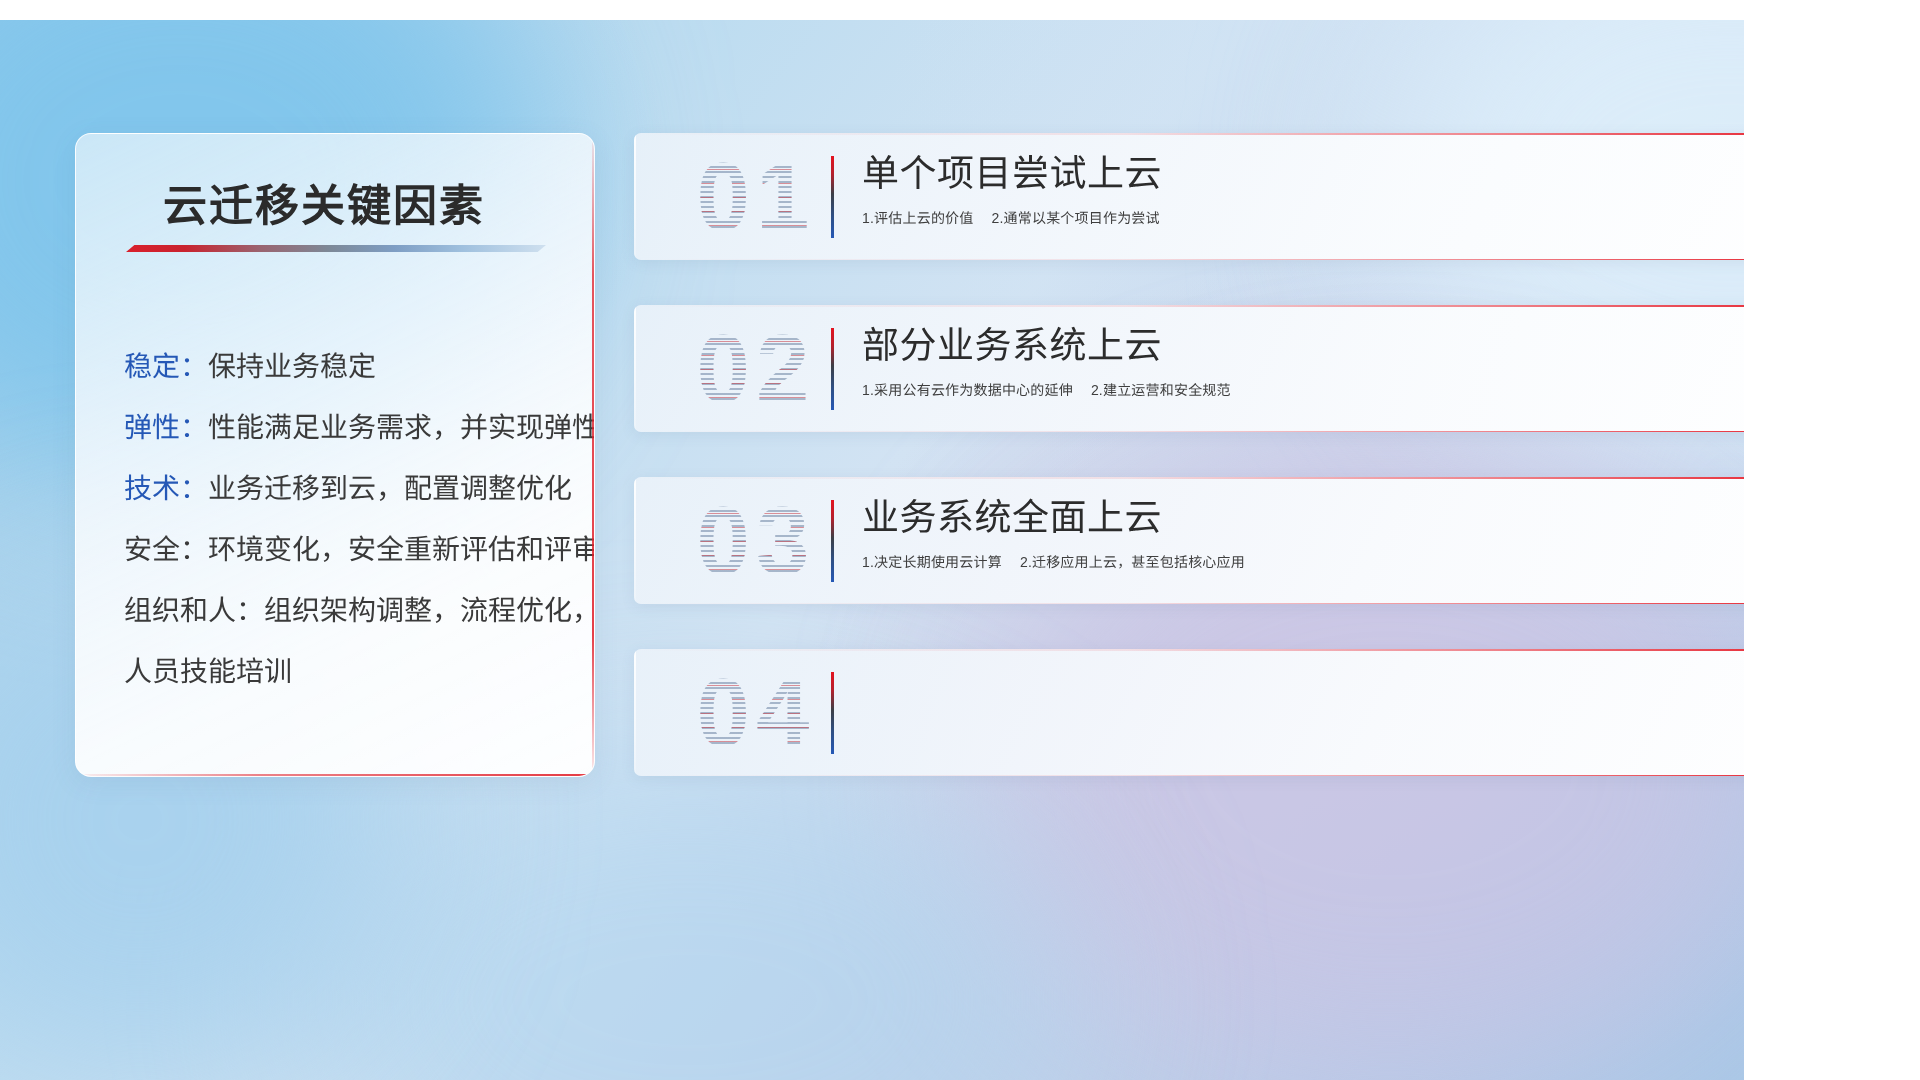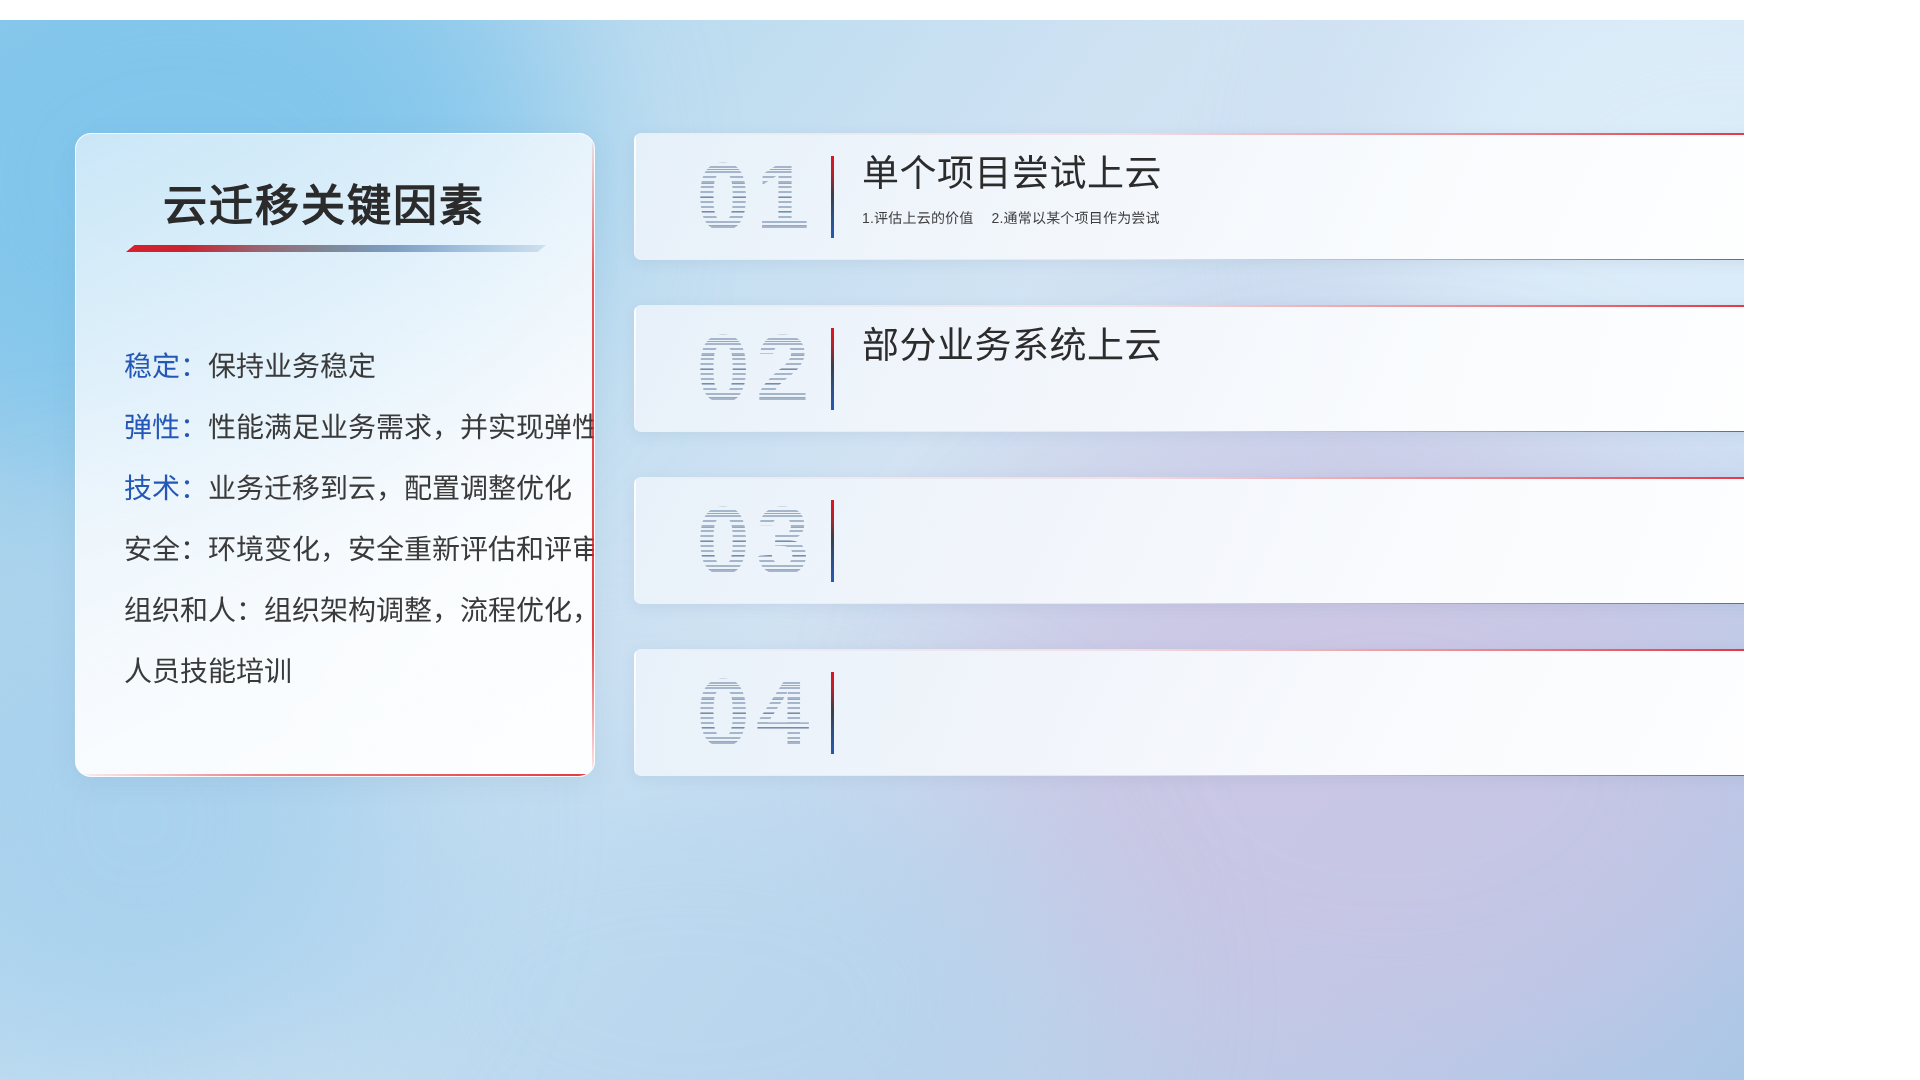--- a/index.html
+++ b/index.html
@@ -274,31 +274,40 @@
     <div class="card">
       <span class="edge-left"></span>
       <span class="edge-top"></span>
       <span class="edge-bottom"></span>
       <span class="edge-right"></span>
       <div class="ghost-num">02</div>
       <div class="ghost-num-2">02</div>
       <span class="card-divider"></span>
       <div class="card-text">
         <div class="card-title">部分业务系统上云</div>
+        <div class="card-sub">
+          <span>1.采用公有云作为数据中心的延伸</span><span class="gap"></span><span>2.建立运营和安全规范</span>
+        </div>
       </div>
     </div>
 
     <div class="card">
       <span class="edge-left"></span>
       <span class="edge-top"></span>
       <span class="edge-bottom"></span>
       <span class="edge-right"></span>
       <div class="ghost-num">03</div>
       <div class="ghost-num-2">03</div>
       <span class="card-divider"></span>
+      <div class="card-text">
+        <div class="card-title">业务系统全面上云</div>
+        <div class="card-sub">
+          <span>1.决定长期使用云计算</span><span class="gap"></span><span>2.迁移应用上云，甚至包括核心应用</span>
+        </div>
+      </div>
     </div>
 
     <div class="card">
       <span class="edge-left"></span>
       <span class="edge-top"></span>
       <span class="edge-bottom"></span>
       <span class="edge-right"></span>
       <div class="ghost-num">04</div>
       <div class="ghost-num-2">04</div>
       <span class="card-divider"></span>

